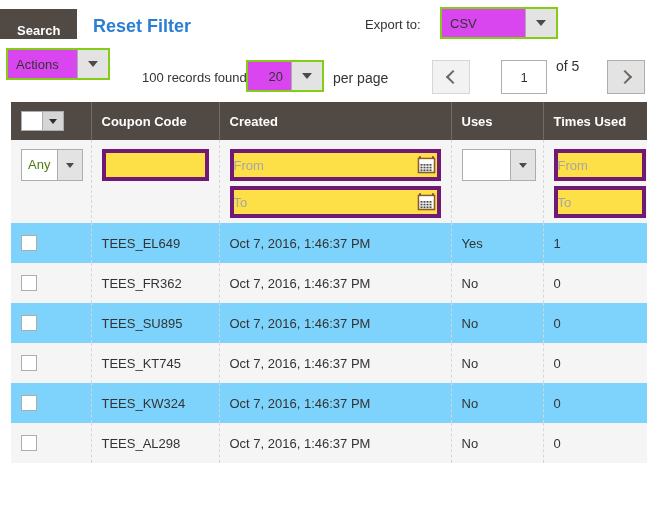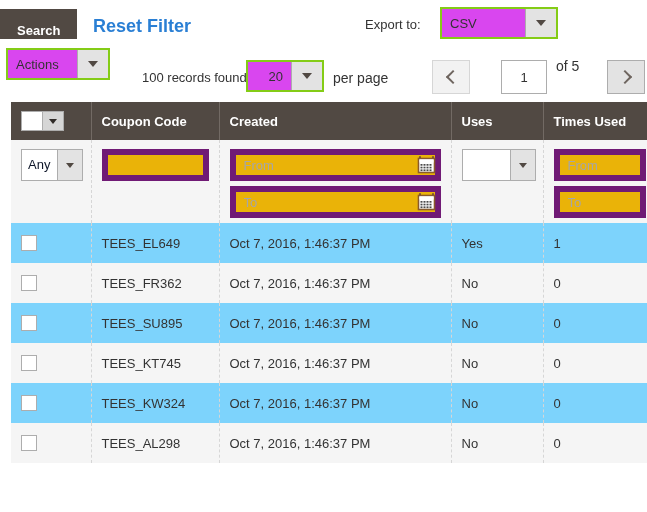--- a/index.html
+++ b/index.html
@@ -254,21 +254,21 @@
     display: flex;
     border: 1px solid #adadad;
     background: #ffffff;
     height: 32px;
     box-sizing: border-box;
     width: 62px;
   }
   .f-select .sel-text {
     flex: 1;
     font-size: 13px;
-    color: #0f172a;
+    color: #4d7c0f;
     line-height: 30px;
     padding: 0 6px;
     white-space: nowrap;
     overflow: hidden;
   }
   .f-select .sel-arrow {
     width: 24px;
     background: #e3e3e3;
     border-left: 1px solid #adadad;
     display: flex;
@@ -279,27 +279,27 @@
     border-left: 4px solid transparent;
     border-right: 4px solid transparent;
     border-top: 5px solid #514943;
   }
   .f-select.uses { width: 74px; }
 
   .f-input {
     display: block;
     width: 100%;
     height: 32px;
-    border: 6px solid #701a75;
-    background: #eab308;
+    border: 4px solid #701a75;
+    background: #fde047;
     box-sizing: border-box;
     font-size: 13px;
     color: #333333;
     font-family: "Liberation Sans", sans-serif;
-    padding: 0 8px;
+    padding: 0 0;
   }
   .f-input::placeholder { color: #a6a6a6; opacity: 1; }
   .date-wrap { position: relative; margin-bottom: 5px; }
   .date-wrap .f-input { padding-right: 30px; }
   .cal-icon {
     position: absolute;
     right: 5px;
     top: 6px;
     width: 19px;
     height: 19px;

